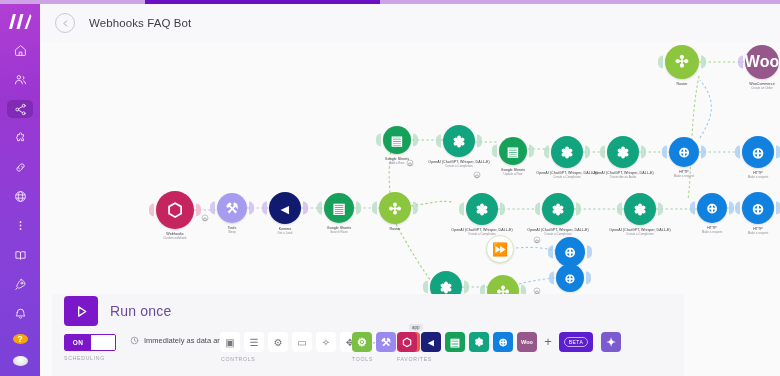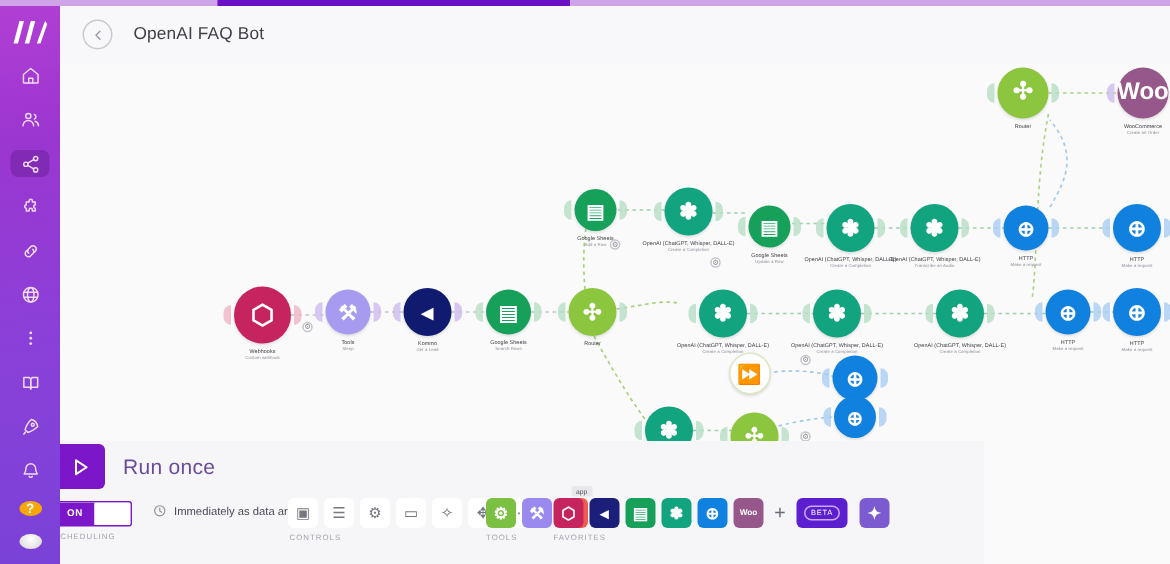--- a/index.html
+++ b/index.html
@@ -111,21 +111,21 @@
 
   .gear-badge {
     position:absolute; width:7px; height:7px; border-radius:50%;
     background:#ffffff; border:1px solid #c4c4cc;
     display:flex; align-items:center; justify-content:center;
     font-size:5px; color:#8a8a95; transform:translate(-50%,-50%);
   }
 
   
   #bottom-bar {
-    position:absolute; left:24px; bottom:0; width:632px; height:82px;
+    position:absolute; left:52px; bottom:0; width:632px; height:82px;
     background:#f6f6f8; z-index:35;
     border-top:0;
   }
   #run-once-row {
     position:absolute; left:12px; top:2px;
     display:flex; align-items:center;
   }
   #run-once-button {
     width:34px; height:30px; border-radius:4px; background:#7b16c9;
     display:flex; align-items:center; justify-content:center; cursor:pointer;
@@ -292,21 +292,21 @@
 
   <div id="avatar"></div>
 </nav>
 
 <header id="header">
   <div id="back-button">
     <svg width="9" height="9" viewBox="0 0 24 24" fill="none" stroke="currentColor" stroke-width="2.4" stroke-linecap="round" stroke-linejoin="round">
       <path d="M15 5 L8 12 L15 19"></path>
     </svg>
   </div>
-  <div id="scenario-title">OpenAI FAQ Bot</div>
+  <div id="scenario-title">Webhooks FAQ Bot</div>
 </header>
 
 <main id="canvas">
   <svg id="edges">
     <g stroke="#b9b9c2" stroke-width="1.1" fill="none" stroke-dasharray="2.4 2.4" opacity=".85">
       <path d="M154,200 H177"></path>
       <path d="M207,198 H230"></path>
       <path d="M261,198 H284"></path>
       <path d="M314,198 H339"></path>
     </g>

